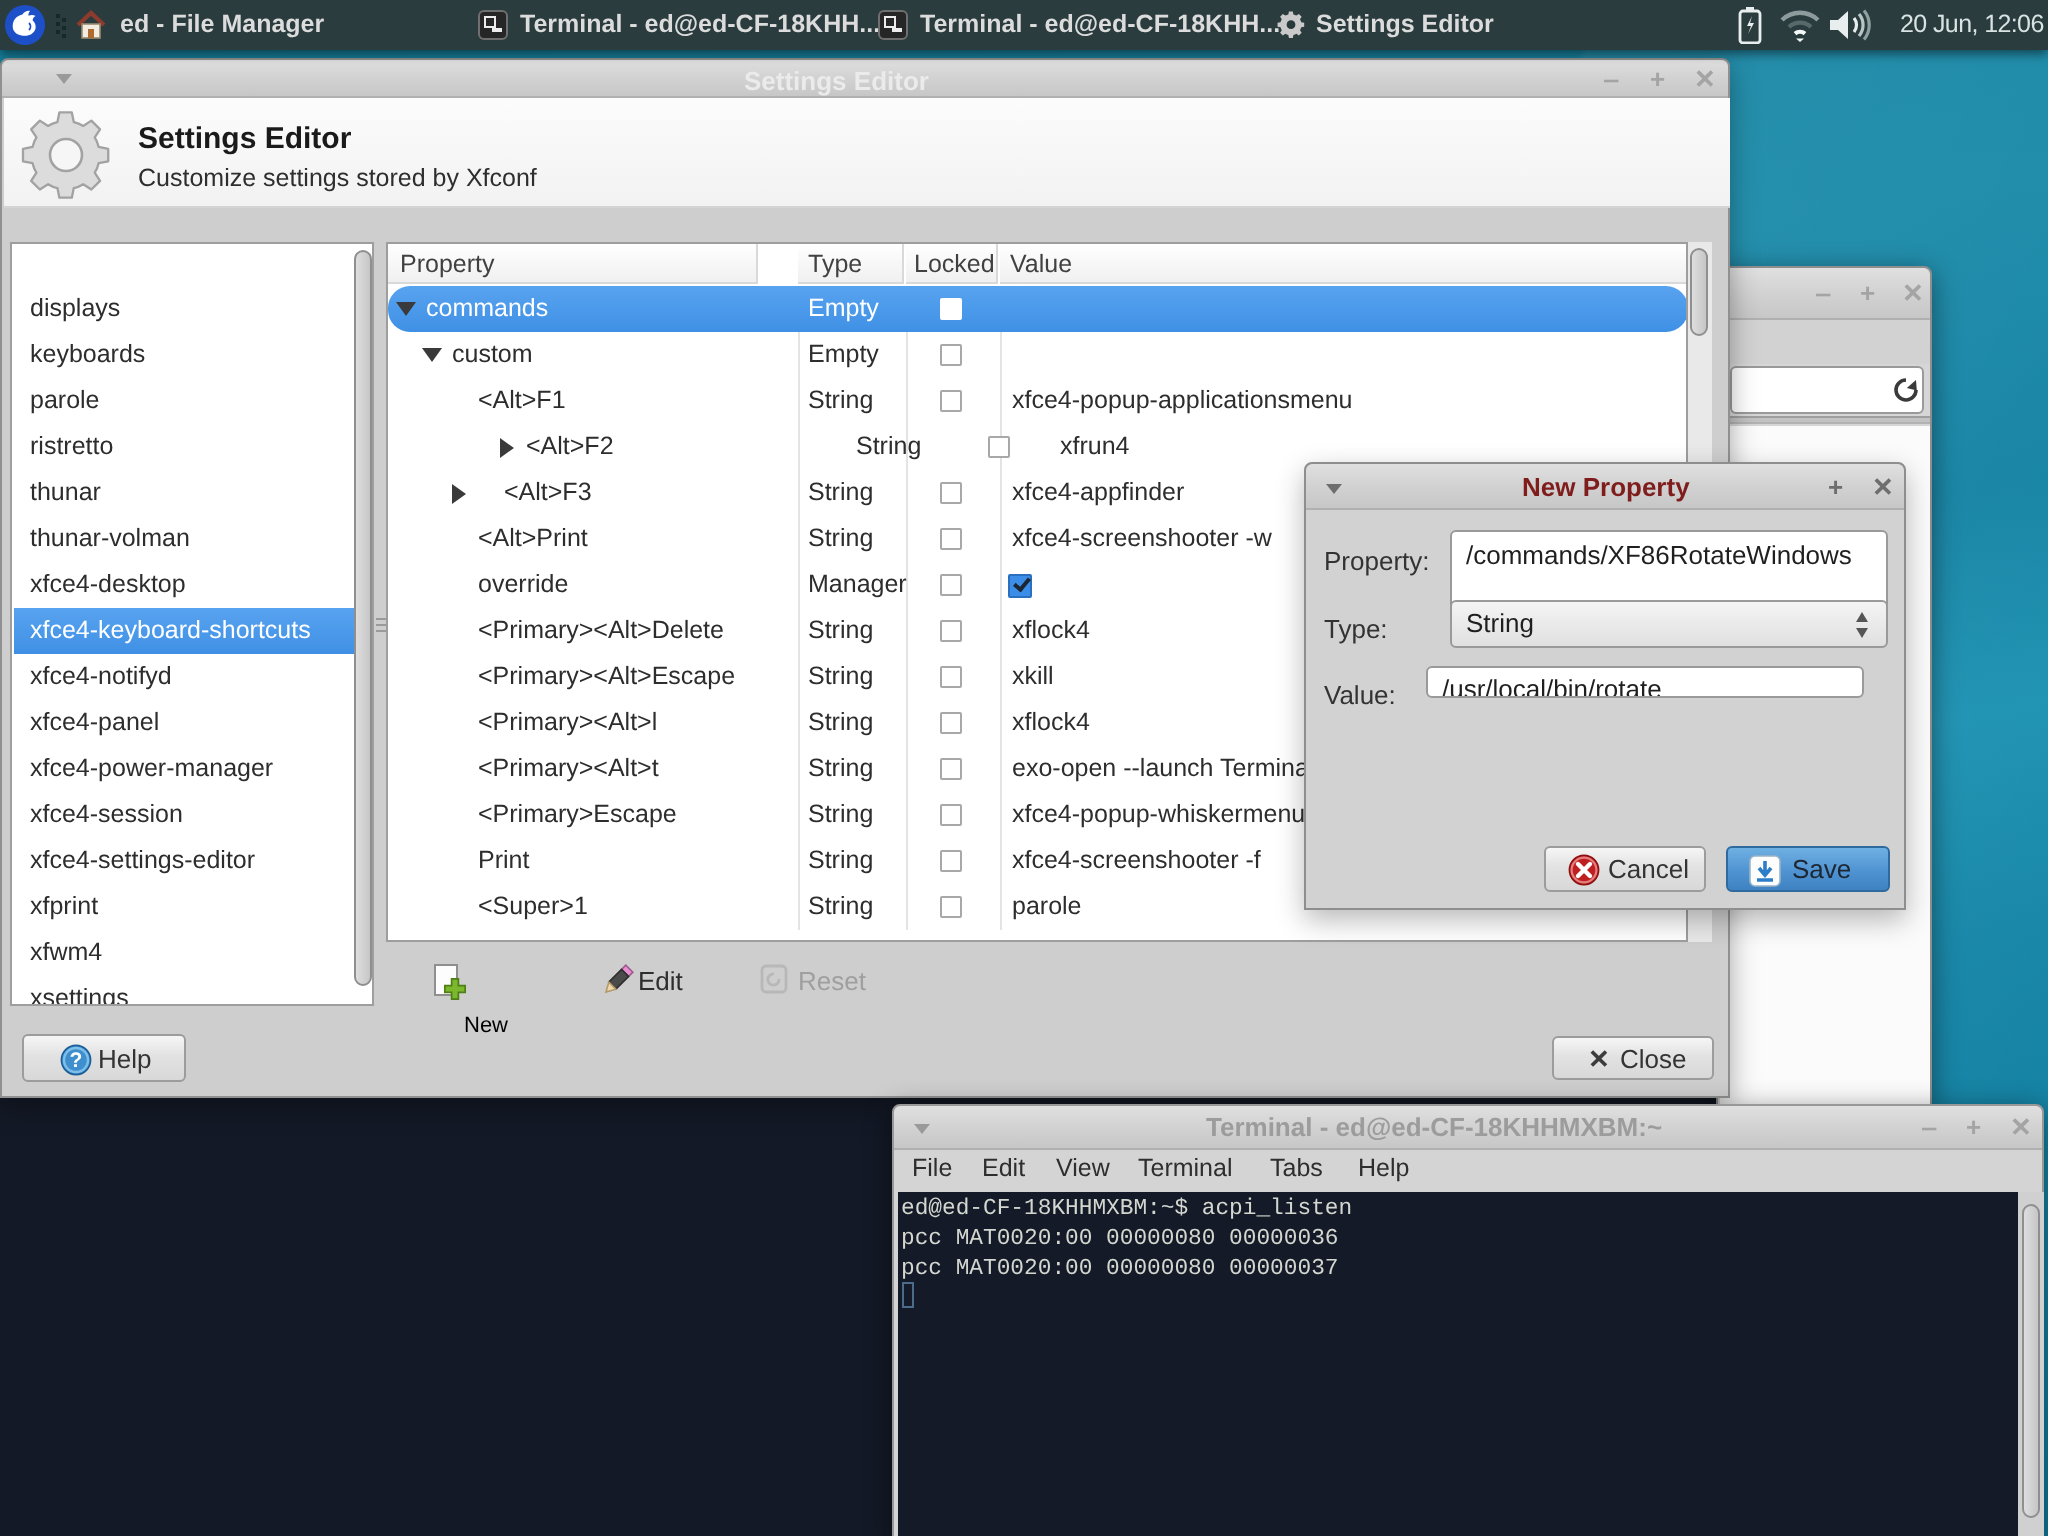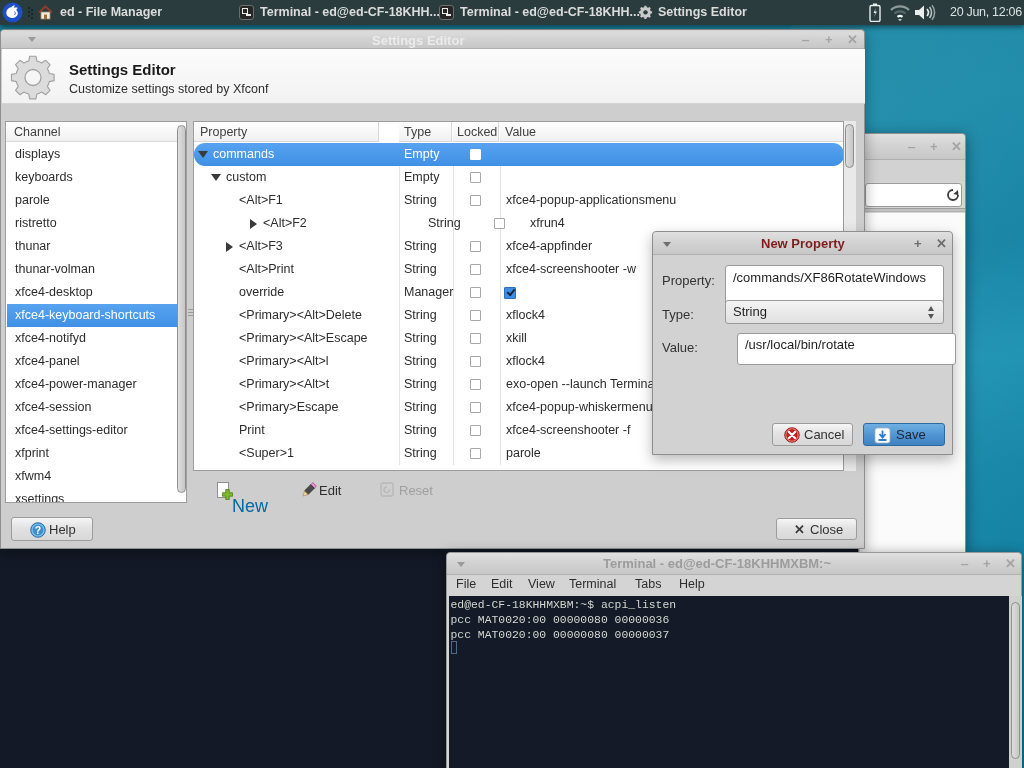--- a/index.html
+++ b/index.html
@@ -97,21 +97,20 @@
       <g fill="#dcdcdc" stroke="#a2a2a2" stroke-width="1.3" stroke-linejoin="round">
         <path id="gear" d="M 20.5 3 L 27.5 3 L 28.6 8.4 A 16 16 0 0 1 33.9 10.6 L 38.5 7.6 L 43.4 12.5 L 40.4 17.1 A 16 16 0 0 1 42.6 22.4 L 48 23.5 L 48 30.5 L 42.6 31.6 A 16 16 0 0 1 40.4 36.9 L 43.4 41.5 L 38.5 46.4 L 33.9 43.4 A 16 16 0 0 1 28.6 45.6 L 27.5 51 L 20.5 51 L 19.4 45.6 A 16 16 0 0 1 14.1 43.4 L 9.5 46.4 L 4.6 41.5 L 7.6 36.9 A 16 16 0 0 1 5.4 31.6 L 0 30.5 L 0 23.5 L 5.4 22.4 A 16 16 0 0 1 7.6 17.1 L 4.6 12.5 L 9.5 7.6 L 14.1 10.6 A 16 16 0 0 1 19.4 8.4 Z" transform="scale(0.888) translate(2.8,-0.5)"></path>
         <circle cx="24" cy="23.5" r="8" fill="#f6f6f6"></circle>
       </g>
     </svg>
     <div style="position:absolute;left:67px;top:12px;font-size:15px;font-weight:bold;color:#1a1a1a;">Settings Editor</div>
     <div style="position:absolute;left:67px;top:33px;font-size:12.5px;color:#2e2e2e;">Customize settings stored by Xfconf</div>
   </div>
 
   <div class="pane" style="left:4px;top:91px;width:182px;height:382px;overflow:hidden;">
-    <div class="lhead" style="left:0;top:0;width:171px;height:20px;line-height:20px;padding-left:8px;">Channel</div>
     <div id="chanlist">
         <div class="row" style="top:21px;width:172px;padding-left:8px;">displays</div>
         <div class="row" style="top:44px;width:172px;padding-left:8px;">keyboards</div>
         <div class="row" style="top:67px;width:172px;padding-left:8px;">parole</div>
         <div class="row" style="top:90px;width:172px;padding-left:8px;">ristretto</div>
         <div class="row" style="top:113px;width:172px;padding-left:8px;">thunar</div>
         <div class="row" style="top:136px;width:172px;padding-left:8px;">thunar-volman</div>
         <div class="row" style="top:159px;width:172px;padding-left:8px;">xfce4-desktop</div>
         <div class="row sel" style="top:182px;width:172px;padding-left:8px;">xfce4-keyboard-shortcuts</div>
         <div class="row" style="top:205px;width:172px;padding-left:8px;">xfce4-notifyd</div>
@@ -159,21 +158,21 @@
         </div>
         <div class="row" style="top:90px;left:0px;width:650px;margin-left:24px;">
           <div class="exp-r" style="left:32px;top:6.5px;"></div>
           <span style="position:absolute;left:45px;">&lt;Alt&gt;F2</span>
           <span style="position:absolute;left:210px;">String</span>
           <div class="cb" style="left:276px;top:6px;"></div>
           <span style="position:absolute;left:312px;">xfrun4</span>
         </div>
         <div class="row" style="top:113px;left:0px;width:650px;">
           <div class="exp-r" style="left:32px;top:6.5px;"></div>
-          <span style="position:absolute;left:45px;">&lt;Alt&gt;F3</span>
+          <span style="position:absolute;left:58px;">&lt;Alt&gt;F3</span>
           <span style="position:absolute;left:210px;">String</span>
           <div class="cb" style="left:276px;top:6px;"></div>
           <span style="position:absolute;left:312px;">xfce4-appfinder</span>
         </div>
         <div class="row" style="top:136px;left:0px;width:650px;">
           <span style="position:absolute;left:45px;">&lt;Alt&gt;Print</span>
           <span style="position:absolute;left:210px;">String</span>
           <div class="cb" style="left:276px;top:6px;"></div>
           <span style="position:absolute;left:312px;">xfce4-screenshooter -w</span>
         </div>
@@ -230,21 +229,21 @@
       </div>
   </div>
   <div style="position:absolute;left:843px;top:91px;width:12px;height:350px;background:#e9e9e9;"></div>
   <div style="position:absolute;left:187px;top:279px;width:5px;height:1px;background:#9a9a9a;box-shadow:0 3px #9a9a9a,0 6px #9a9a9a;"></div>
   <div class="thumb" style="left:844px;top:94px;height:44px;"></div>
 
   <div style="position:absolute;left:216px;top:452px;width:12px;height:16px;background:#fdfdfd;border:1px solid #8f8f8f;"></div>
   <svg style="position:absolute;left:221px;top:459px;" width="11" height="11" viewBox="0 0 13 13">
     <path d="M4.5 0.5 h4 v4 h4 v4 h-4 v4 h-4 v-4 h-4 v-4 h4 z" fill="#7cb82e" stroke="#4e7f14" stroke-width="1"></path>
   </svg>
-  <div style="position:absolute;left:231px;top:466px;font-size:18px;color:#0369a1;">New</div>
+  <div style="position:absolute;left:231px;top:477px;font-size:11px;color:#000000;">New</div>
   <svg style="position:absolute;left:299px;top:451px;" width="18" height="18" viewBox="0 0 18 18">
     <g transform="rotate(45 9 9)">
       <rect x="6.5" y="1" width="5" height="3" fill="#e98fd1" stroke="#9c5b8c" stroke-width="0.8"></rect>
       <rect x="6.5" y="4" width="5" height="9" fill="#4a4a4a" stroke="#2d2d2d" stroke-width="0.8"></rect>
       <path d="M6.5 13 L11.5 13 L9 17.5 Z" fill="#f0d8a8" stroke="#b39a6a" stroke-width="0.8"></path>
     </g>
   </svg>
   <div style="position:absolute;left:318px;top:453px;font-size:13px;color:#2e2e2e;">Edit</div>
   <svg style="position:absolute;left:379px;top:452px;" width="14" height="15" viewBox="0 0 14 15">
     <rect x="1" y="1" width="12" height="13" rx="2" fill="none" stroke="#b8b8b8" stroke-width="1.4"></rect>
@@ -274,21 +273,21 @@
   <div class="wbtn" style="left:283px;top:4px;color:#6e6e6e;">✕</div>
 
   <div class="dlabel" style="left:9px;top:41px;">Property:</div>
   <div class="input" style="left:72px;top:33px;width:219px;height:40px;line-height:23px;">/commands/XF86RotateWindows</div>
   <div class="dlabel" style="left:9px;top:75px;">Type:</div>
   <div class="input" style="left:72px;top:68px;width:219px;height:24px;line-height:22px;background:linear-gradient(180deg,#f4f4f4,#e0e0e0);">String
     <div class="exp-d" style="left:202px;top:5px;border-left-width:3.5px;border-right-width:3.5px;border-top-width:0;border-bottom:5px solid #555;"></div>
     <div class="exp-d" style="left:202px;top:13px;border-left-width:3.5px;border-right-width:3.5px;border-top-width:5px;border-top-color:#555;"></div>
   </div>
   <div class="dlabel" style="left:9px;top:108px;">Value:</div>
-  <div class="input" style="left:84px;top:101px;width:219px;height:32px;line-height:22px;">/usr/local/bin/rotate</div>
+  <div class="input" style="left:60px;top:101px;width:219px;height:16px;line-height:22px;">/usr/local/bin/rotate</div>
 
   <div class="btn" style="left:119px;top:191px;width:81px;height:23px;">
     <svg style="position:absolute;left:11px;top:3px;" width="16" height="16" viewBox="0 0 16 16">
       <circle cx="8" cy="8" r="7.3" fill="#c01f1f" stroke="#8c1010" stroke-width="0.8"></circle>
       <circle cx="8" cy="8" r="6.2" fill="none" stroke="#e57f7f" stroke-width="1.1"></circle>
       <path d="M5 5 L11 11 M11 5 L5 11" stroke="#fff" stroke-width="2.2" stroke-linecap="round"></path>
     </svg>
     <span style="position:absolute;left:31px;top:3px;">Cancel</span>
   </div>
   <div class="btn" style="left:210px;top:191px;width:82px;height:23px;background:linear-gradient(180deg,#6fb0e2,#4f93d2 55%,#3f82c2);border-color:#2f6a9e;">

